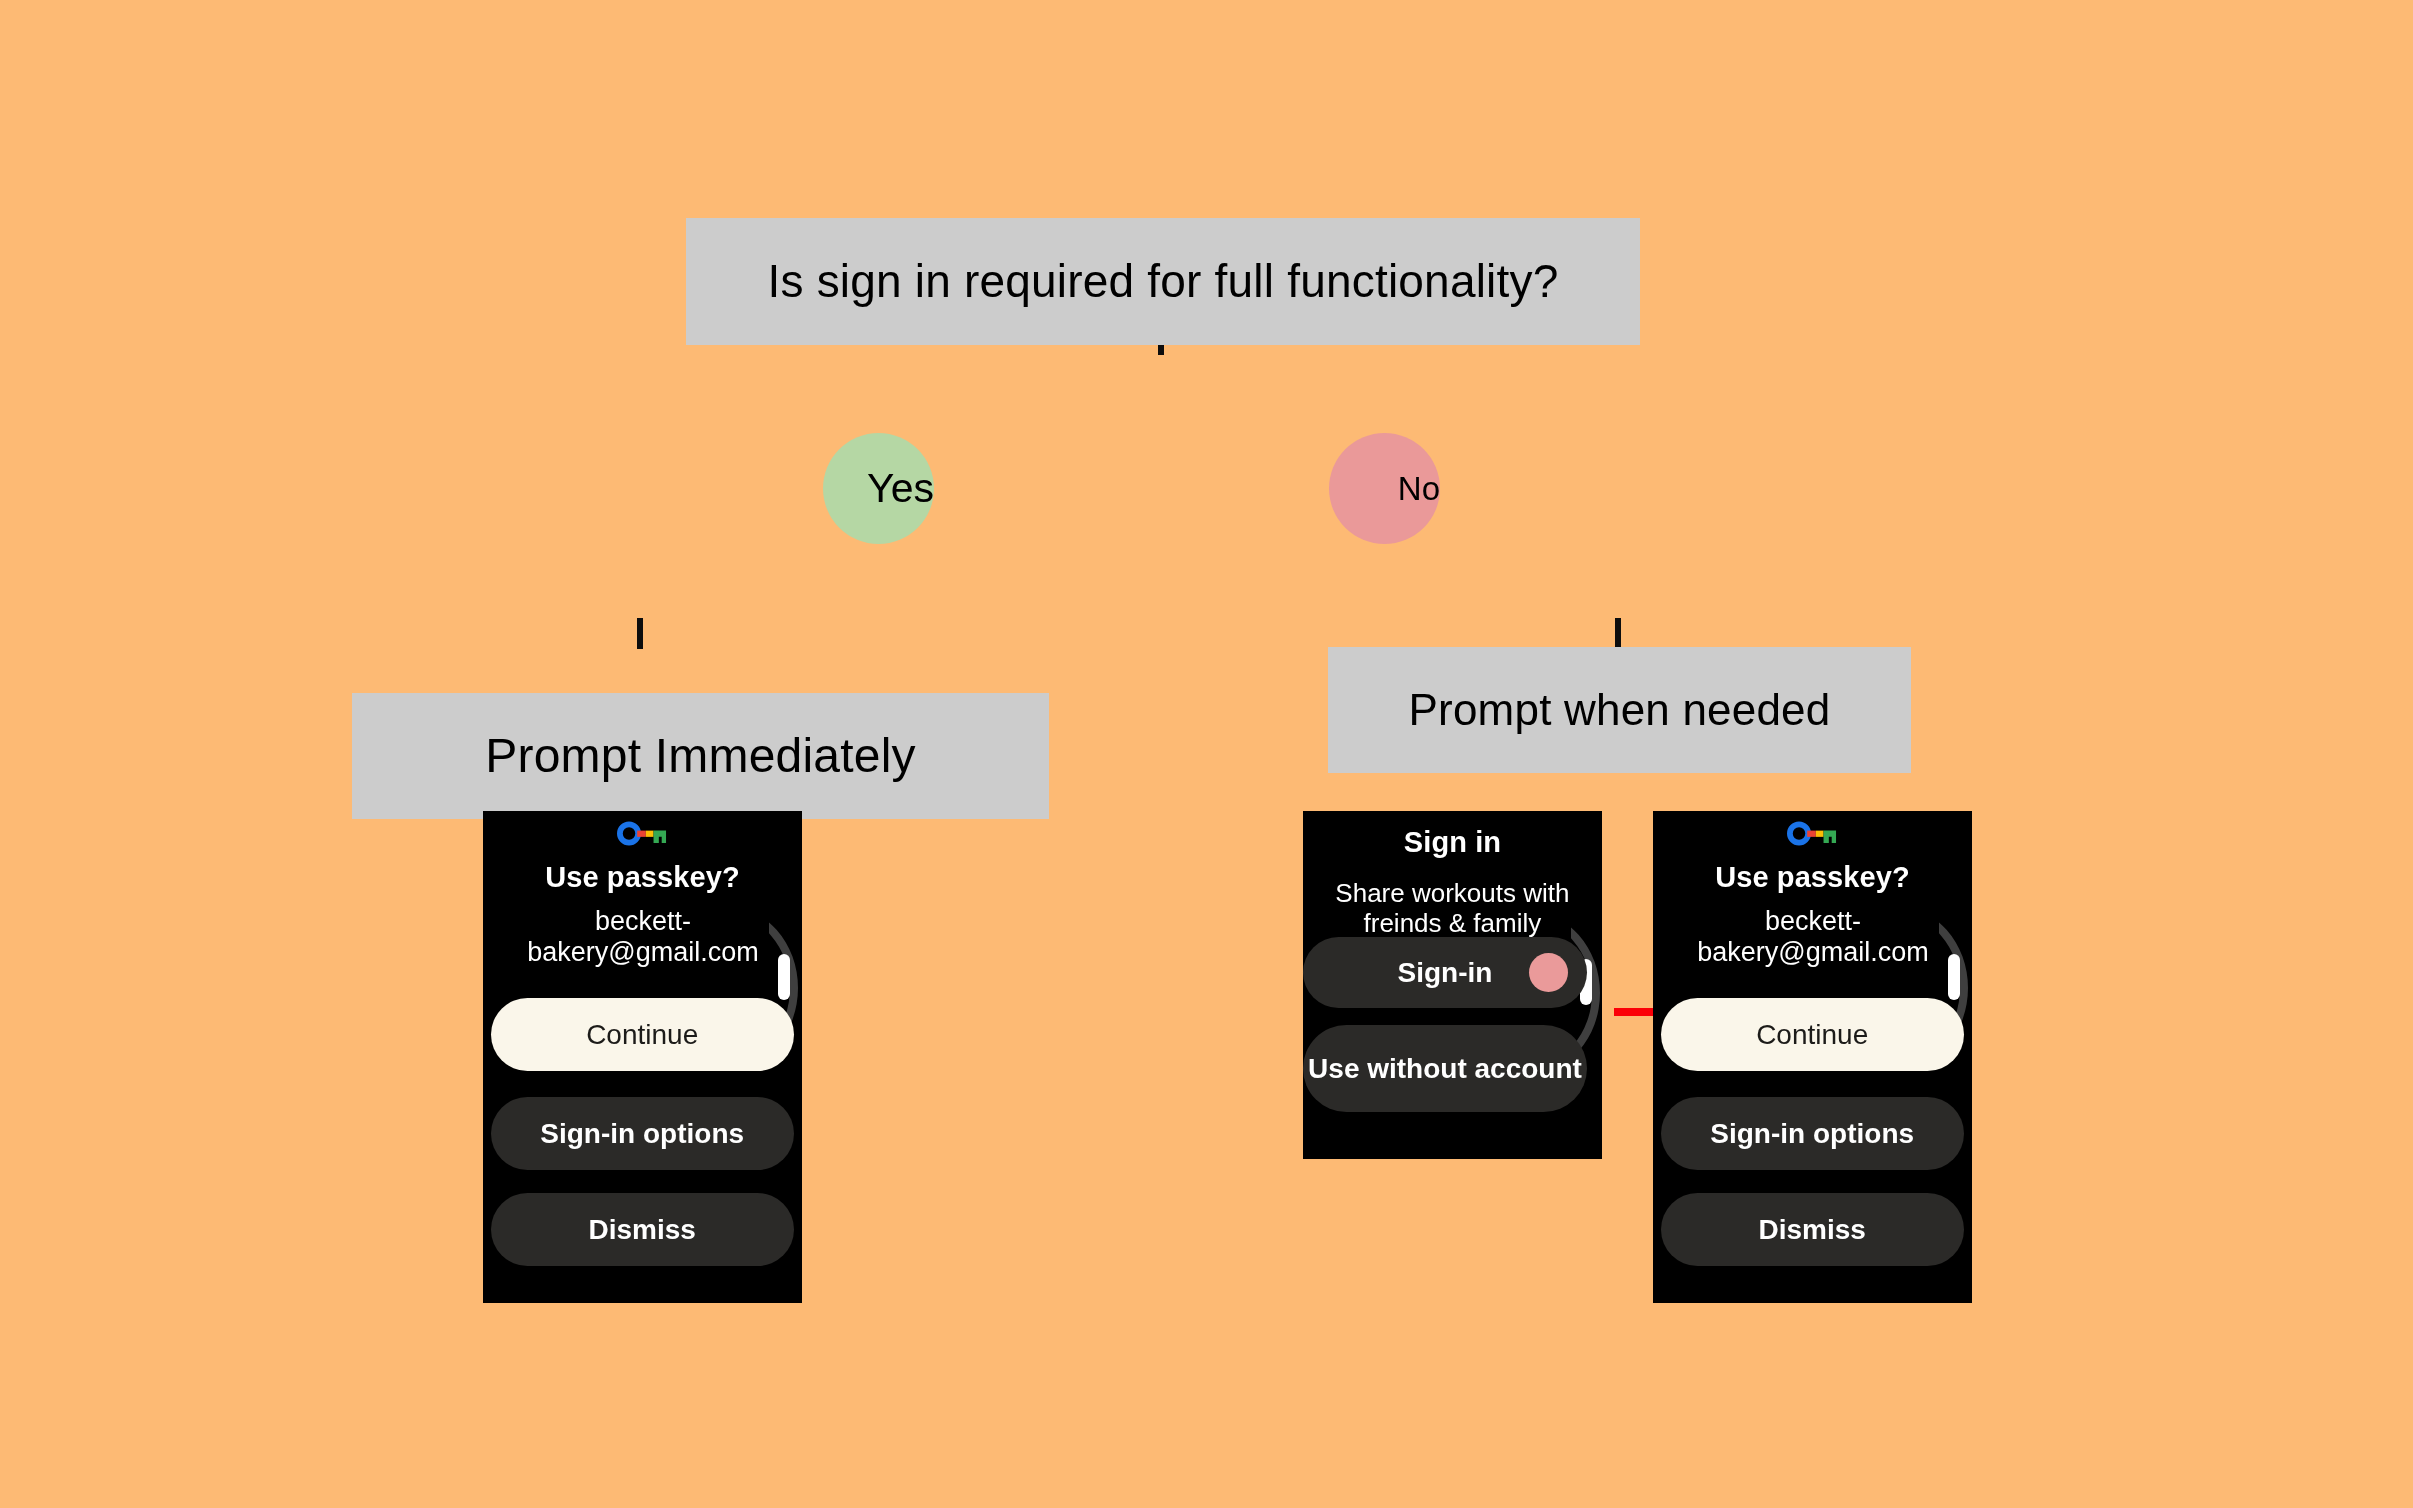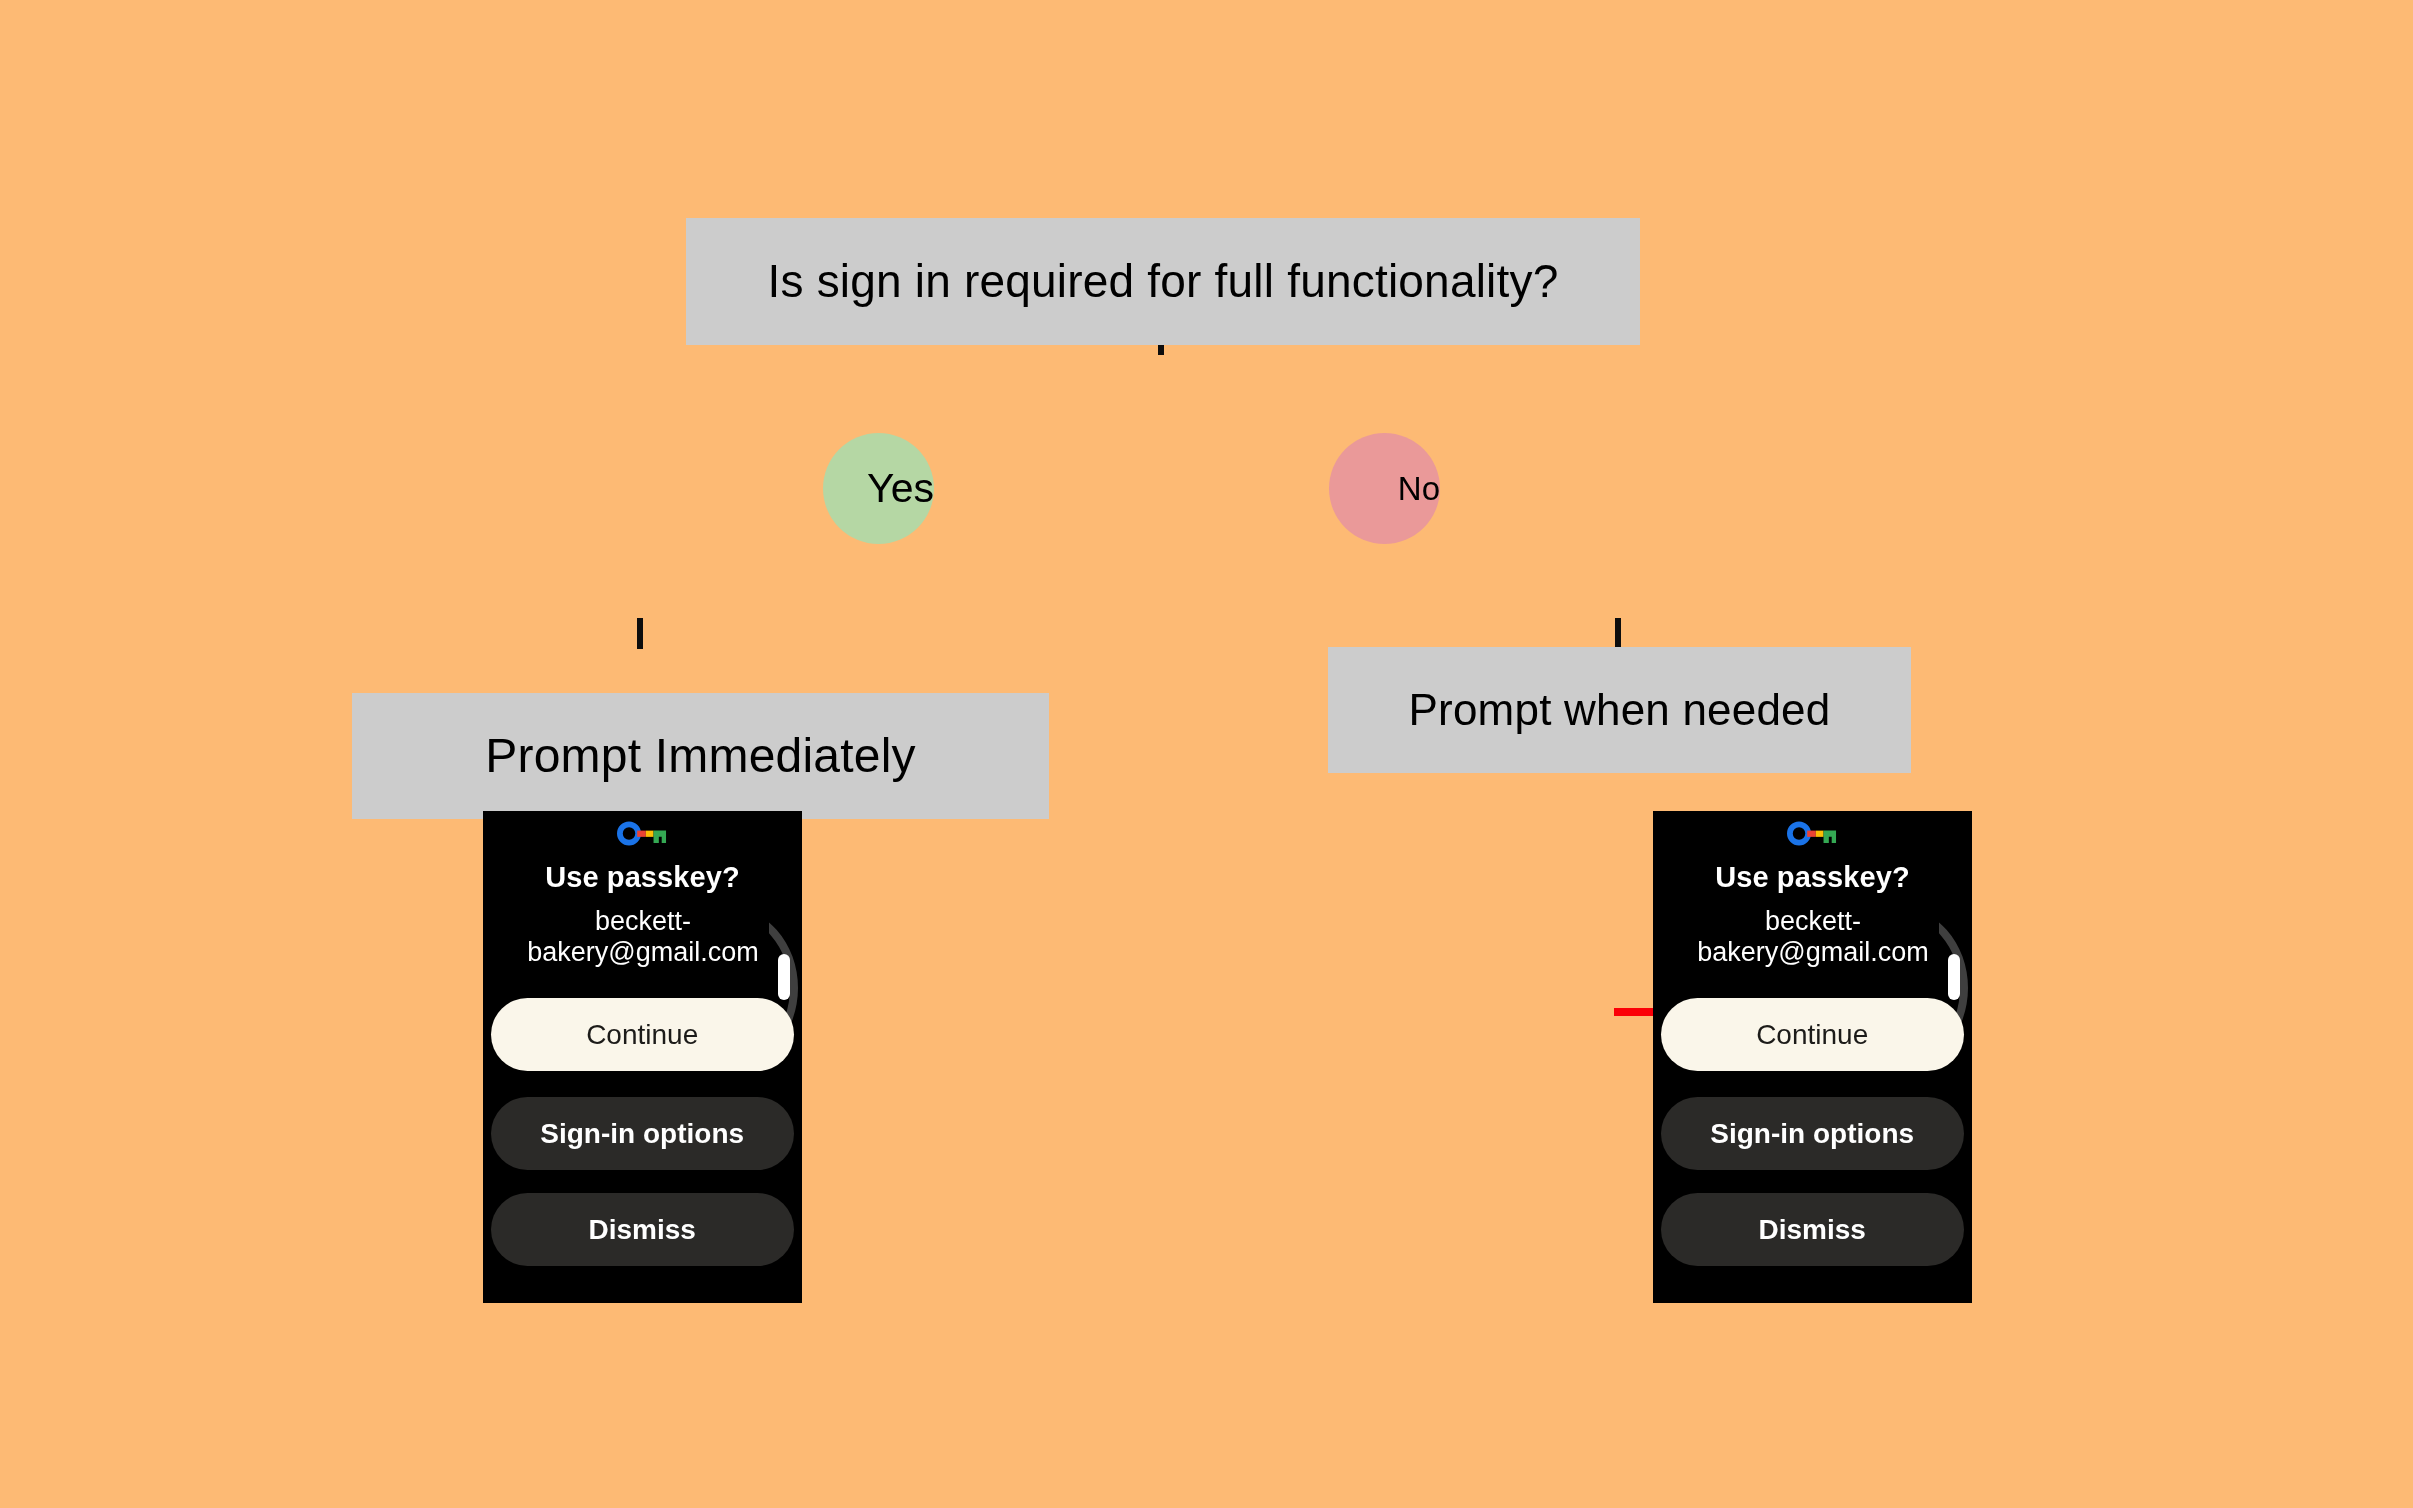--- a/index.html
+++ b/index.html
@@ -204,20 +204,44 @@
 
     <div class="wbtn wbtn-dark" style="position:absolute; left:7.7px; top:286px; width:303px; height:73px; font-size:28px;">
       <span>Sign-in options</span>
     </div>
 
     <div class="wbtn wbtn-dark" style="position:absolute; left:7.7px; top:382px; width:303px; height:73px; font-size:28px;">
       <span>Dismiss</span>
     </div>
   </div>
 
+  <div class="watch" style="left:1303px; top:811px; width:299px; height:348px;">
+
+    <div class="watch-title" style="position:absolute; left:0; top:15.4px; width:299px; font-size:29px;">
+      <span>Sign in</span>
+    </div>
+
+    <div class="watch-sub" style="position:absolute; left:15.4px; top:68px; width:268px; font-size:26px;">
+      <span>Share workouts with freinds &amp; family</span>
+    </div>
+
+    <div class="scroll-arc" style="left:268px; top:100px;">
+      <div class="track"></div>
+      <div class="thumb"></div>
+    </div>
+
+    <div class="wbtn wbtn-dark" style="position:absolute; left:0px; top:126px; width:284px; height:71px; font-size:28px;">
+      <span>Sign-in</span>
+      <span class="dot-marker" style="right:19.3px; top:16.4px; width:39px; height:39px;"></span>
+    </div>
+
+    <div class="wbtn wbtn-dark" style="position:absolute; left:0px; top:214px; width:284px; height:87px; font-size:28px;">
+      <span>Use without account</span>
+    </div>
+  </div>
 
   <div class="red-arrow" style="left:1614px; top:1012px; width:93px;">
     <div class="shaft" style="width:70px;"></div>
     <div class="head" style="left:66px;"></div>
   </div>
 
   <div class="watch" style="left:1653px; top:811px; width:319px; height:492px;">
 
     <div style="position:absolute; left:134px; top:9.7px; width:50px; height:25px;">
       <svg class="passkey-icon" width="50" height="25" viewBox="0 0 52 26" xmlns="http://www.w3.org/2000/svg">

